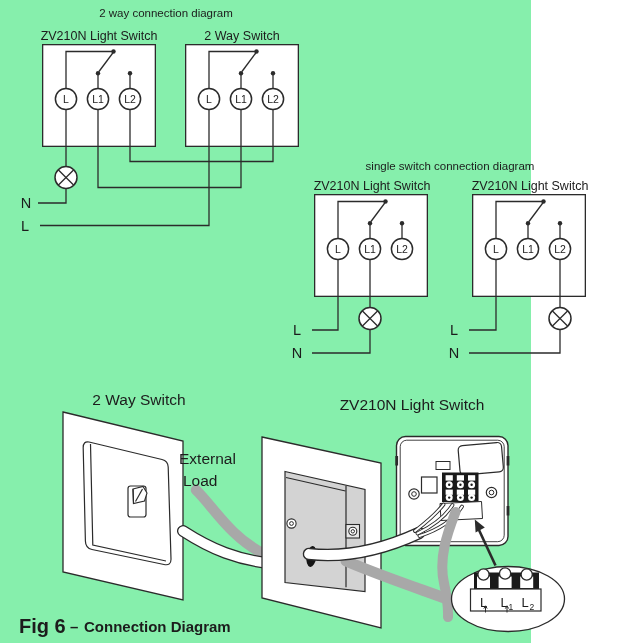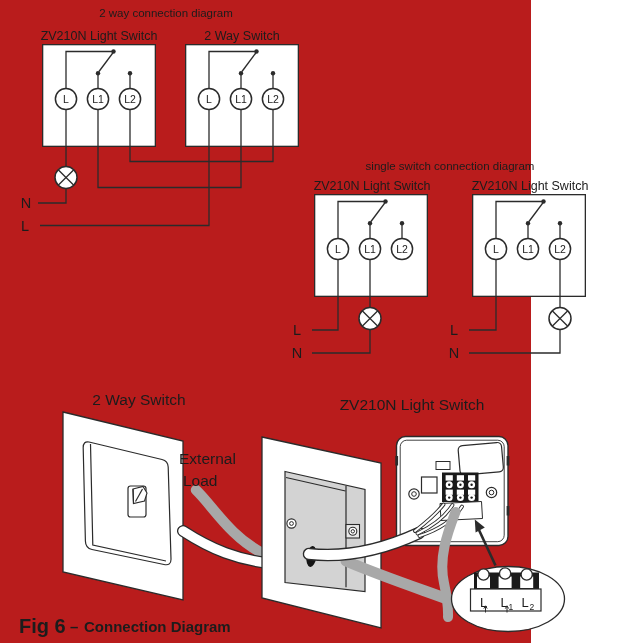--- a/index.html
+++ b/index.html
@@ -1,16 +1,16 @@
 <!DOCTYPE html>
 <html><head>
 <meta charset="utf-8">
 <style>
   html,body{margin:0;padding:0;background:#fff;}
-  #stage{width:531px;height:643px;position:relative;background:#b91c1c;}
+  #stage{width:531px;height:643px;position:relative;background:#86efac;}
   svg{display:block;}
   text{font-family:"Liberation Sans","DejaVu Sans",sans-serif;fill:#1c1c1c;}
   .mid{text-anchor:middle;}
   .t-title{font-size:11.5px;}
   .t-box{font-size:12.5px;}
   .t-term{font-size:10.5px;}
   .t-supply{font-size:14.5px;}
   .t-big{font-size:15.5px;}
   .t-cap1{font-size:20px;font-weight:bold;}
   .t-cap2{font-size:15px;font-weight:bold;}

